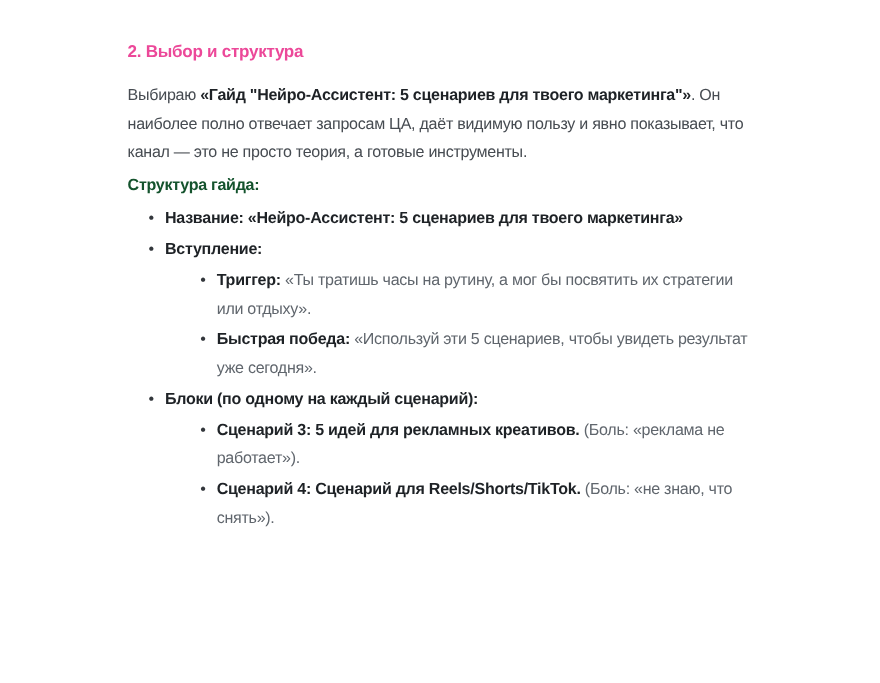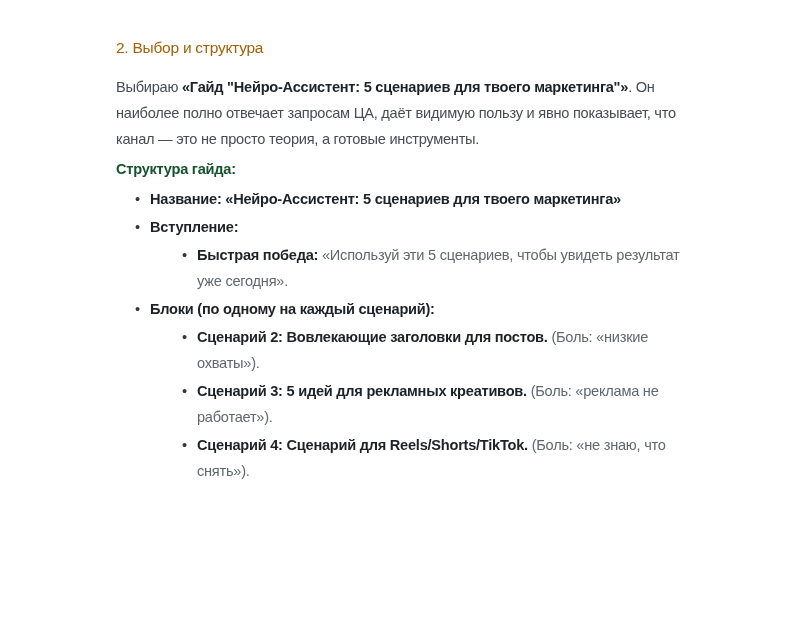--- a/index.html
+++ b/index.html
@@ -19,22 +19,22 @@
   }
   .doc {
     margin-left: 116px;
     width: 572px;
     padding-top: 35px;
   }
   h3.heading {
     margin: 0;
     font-size: 15.5px;
     line-height: 26px;
-    font-weight: 400;
-    color: #a16207;
+    font-weight: 700;
+    color: #ec4899;
   }
   p.para {
     margin: 13px 0 0 0;
   }
   p.bold-line {
     margin: 4px 0 0 0;
     font-weight: 700;
     color: #14532d;
   }
   strong, .bold {
@@ -77,29 +77,29 @@
     <strong>«Гайд "Нейро-Ассистент: 5 сценариев для твоего маркетинга"»</strong><span>. Он наиболее полно отвечает запросам ЦА, даёт видимую пользу и явно показывает, что канал — это не просто теория, а готовые инструменты.</span></p>
 
   <p class="para bold-line">Структура гайда:</p>
 
   <ul class="lvl1">
 
     <li><strong>Название: «Нейро-Ассистент: 5 сценариев для твоего маркетинга»</strong></li>
 
     <li><strong>Вступление:</strong>
       <ul class="lvl2">
+        <li><strong>Триггер:</strong>
+          <span class="quote">«Ты тратишь часы на рутину, а мог бы посвятить их стратегии или отдыху».</span></li>
         <li><strong>Быстрая победа:</strong>
           <span class="quote">«Используй эти 5 сценариев, чтобы увидеть результат уже сегодня».</span></li>
       </ul>
     </li>
 
     <li><strong>Блоки (по одному на каждый сценарий):</strong>
       <ul class="lvl2">
-        <li><strong>Сценарий 2: Вовлекающие заголовки для постов.</strong>
-          <span class="quote">(Боль: «низкие охваты»).</span></li>
         <li><strong>Сценарий 3: 5 идей для рекламных креативов.</strong>
           <span class="quote">(Боль: «реклама не работает»).</span></li>
         <li><strong>Сценарий 4: Сценарий для Reels/Shorts/TikTok.</strong>
           <span class="quote">(Боль: «не знаю, что снять»).</span></li>
 
       </ul>
     </li>
 
   </ul>
 

